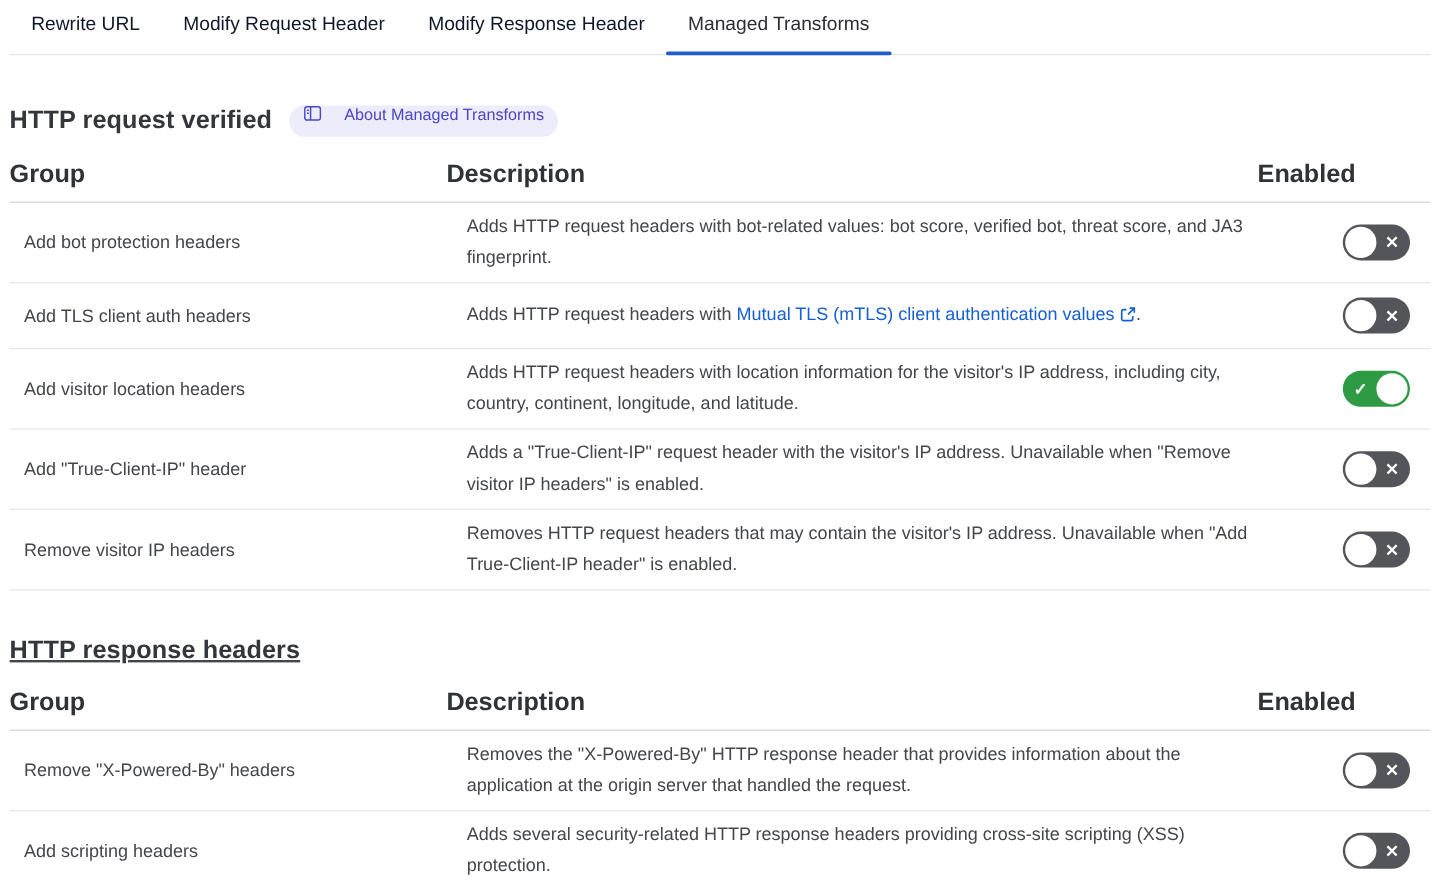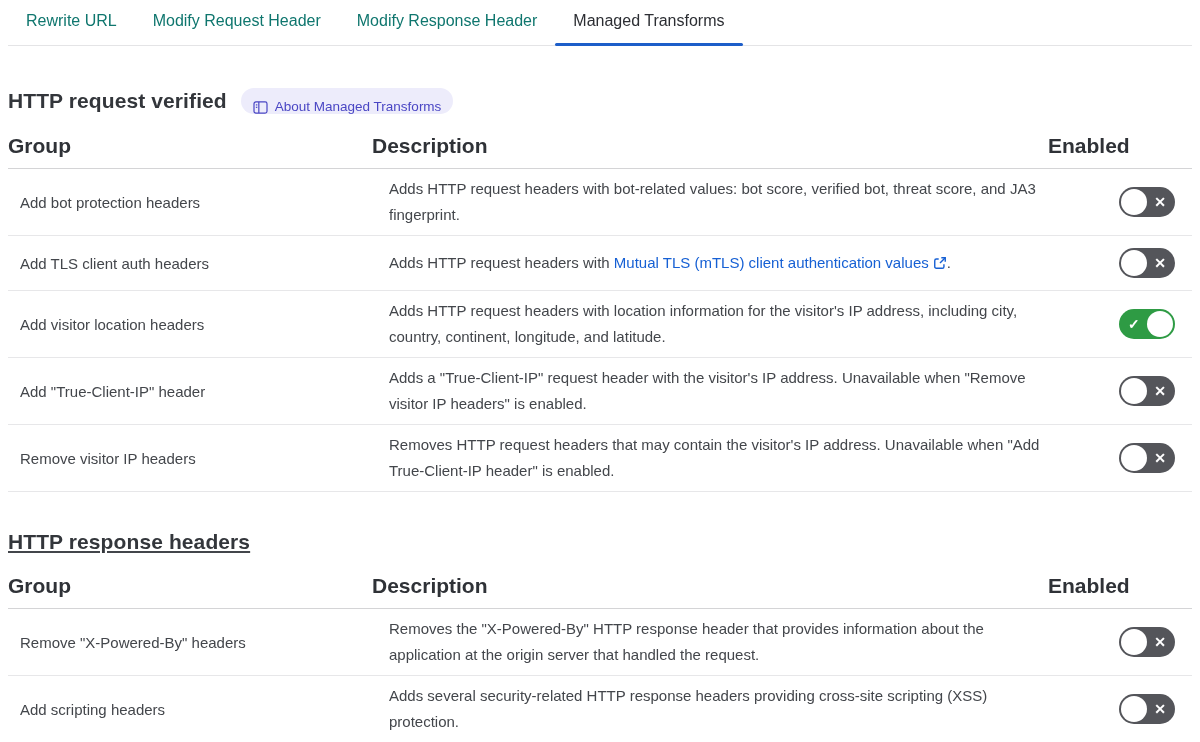--- a/index.html
+++ b/index.html
@@ -19,35 +19,35 @@
   body{
     width:1200px;height:742px;overflow:hidden;background:#fff;
     font-family:"Liberation Sans","DejaVu Sans",sans-serif;
     color:var(--text);
   }
   .page{padding:0 8px;}
 
   
   .tabbar{display:flex;border-bottom:1px solid #e4e4e6;}
   .tab{
-    padding:12px 18px 15px;font-size:16px;color:#0f766e;
+    padding:12px 18px 15px;font-size:16px;color:#0f172a;
     position:relative;cursor:pointer;white-space:nowrap;
   }
   .tab.active{color:#2c2e33;font-weight:400;}
   .tab.active::after{
     content:"";position:absolute;left:0;right:0;bottom:-1px;height:3px;
     background:var(--blue);border-radius:2px;
   }
 
   
   .section-head{display:flex;align-items:center;gap:14px;margin:42px 0 16px;}
   .section-head.second{margin-top:38px;text-decoration:underline;}
   .section-title{margin:0;font-size:21px;font-weight:700;color:#33363b;letter-spacing:.1px;}
   .badge{
-    display:inline-flex;align-items:flex-end;gap:7px;height:26px;padding:0 12px;
+    display:inline-flex;align-items:flex-start;gap:19px;height:26px;padding:0 12px;
     background:var(--badge-bg);color:var(--badge-fg);border-radius:13px;
     font-size:13.5px;text-decoration:none;cursor:pointer;
   }
   .badge svg{flex:0 0 auto;}
 
   
   .thead,.trow{
     display:grid;
     grid-template-columns:364px 676px 1fr;
     align-items:center;

